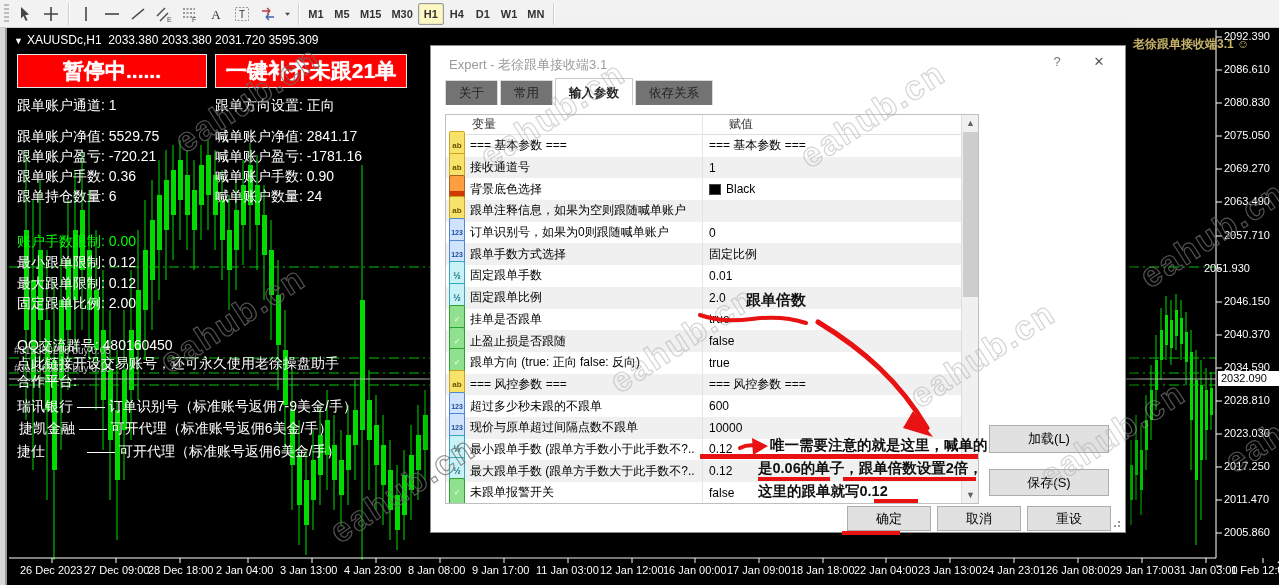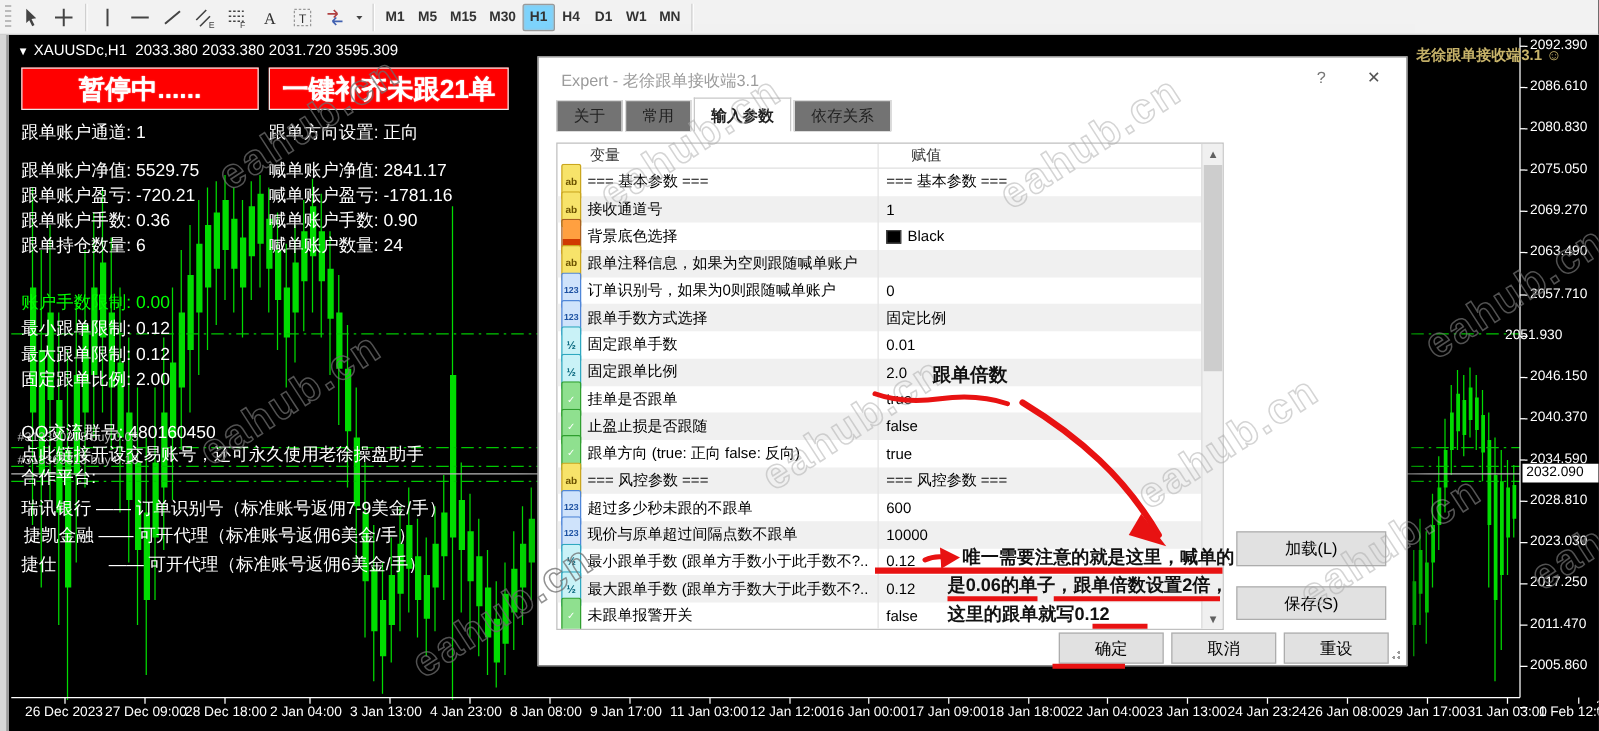--- a/index.html
+++ b/index.html
@@ -11,21 +11,21 @@
            border-bottom:1px solid #cfcfcf;display:flex;align-items:center;padding-left:4px;}
   .tb-grip{width:5px;height:20px;margin-right:3px;
            background:repeating-linear-gradient(180deg,#bbb 0 2px,transparent 2px 4px);}
   .tool-btn{width:26px;height:24px;display:flex;align-items:center;justify-content:center;
             border:1px solid transparent;border-radius:2px;}
   .tool-btn.narrow{width:13px;}
   .tool-btn svg{width:18px;height:18px;}
   .tb-sep{width:1px;height:22px;background:#cfcfcf;margin:0 4px;box-shadow:1px 0 0 #fff;}
   .tf-btn{min-width:26px;height:22px;padding:0 4px;display:flex;align-items:center;justify-content:center;
           font-size:11px;color:#333;font-weight:bold;border:1px solid transparent;border-radius:2px;}
-  .tf-btn.active{background:#7dd3fc;border:1px solid #9a9a9a;box-shadow:inset 0 0 2px #bbb;}
+  .tf-btn.active{background:#fef9c3;border:1px solid #9a9a9a;box-shadow:inset 0 0 2px #bbb;}
   
   .left-edge{position:absolute;left:0;top:28px;width:7px;height:557px;background:#d6d6d6;border-right:2px solid #999;}
   .chart-svg,.anno-svg{position:absolute;left:0;top:0;width:1279px;height:585px;}
   .chart-svg{z-index:1;}
   .anno-svg{z-index:80;pointer-events:none;}
   .chart-title{position:absolute;left:14px;top:33px;z-index:10;color:#fff;font-size:12px;white-space:nowrap;}
   .chart-title .tri{font-size:9px;margin-right:4px;}
   .ea-badge{position:absolute;left:1133px;top:36px;z-index:10;color:#c8b46a;font-size:12px;font-weight:bold;white-space:nowrap;}
   .axis-label{position:absolute;color:#fff;font-size:11px;z-index:8;white-space:nowrap;}
   .cur-price{position:absolute;left:1218px;top:371px;width:61px;height:15px;background:#fff;color:#000;
@@ -395,21 +395,21 @@
       <div class="axis-label" style="left: 344px; top: 564px;">4 Jan 23:00</div>
       <div class="axis-label" style="left: 408px; top: 564px;">8 Jan 08:00</div>
       <div class="axis-label" style="left: 472px; top: 564px;">9 Jan 17:00</div>
       <div class="axis-label" style="left: 536px; top: 564px;">11 Jan 03:00</div>
       <div class="axis-label" style="left: 600px; top: 564px;">12 Jan 12:00</div>
       <div class="axis-label" style="left: 663px; top: 564px;">16 Jan 00:00</div>
       <div class="axis-label" style="left: 727px; top: 564px;">17 Jan 09:00</div>
       <div class="axis-label" style="left: 791px; top: 564px;">18 Jan 18:00</div>
       <div class="axis-label" style="left: 854px; top: 564px;">22 Jan 04:00</div>
       <div class="axis-label" style="left: 918px; top: 564px;">23 Jan 13:00</div>
-      <div class="axis-label" style="left: 982px; top: 564px;">24 Jan 23:24</div>
+      <div class="axis-label" style="left: 982px; top: 564px;">24 Jan 23:01</div>
       <div class="axis-label" style="left: 1046px; top: 564px;">26 Jan 08:00</div>
       <div class="axis-label" style="left: 1110px; top: 564px;">29 Jan 17:00</div>
       <div class="axis-label" style="left: 1174px; top: 564px;">31 Jan 03:00</div>
       <div class="axis-label" style="left: 1231px; top: 564px;">1 Feb 12:00</div>
     </div>
   <div class="cur-price">2032.090</div>
 
   <div class="panel">
     <div class="red-btn" style="left:17px;top:54px;width:190px;">暂停中......</div>
     <div class="red-btn" style="left:215px;top:54px;width:192px;">一键补齐未跟21单</div>

